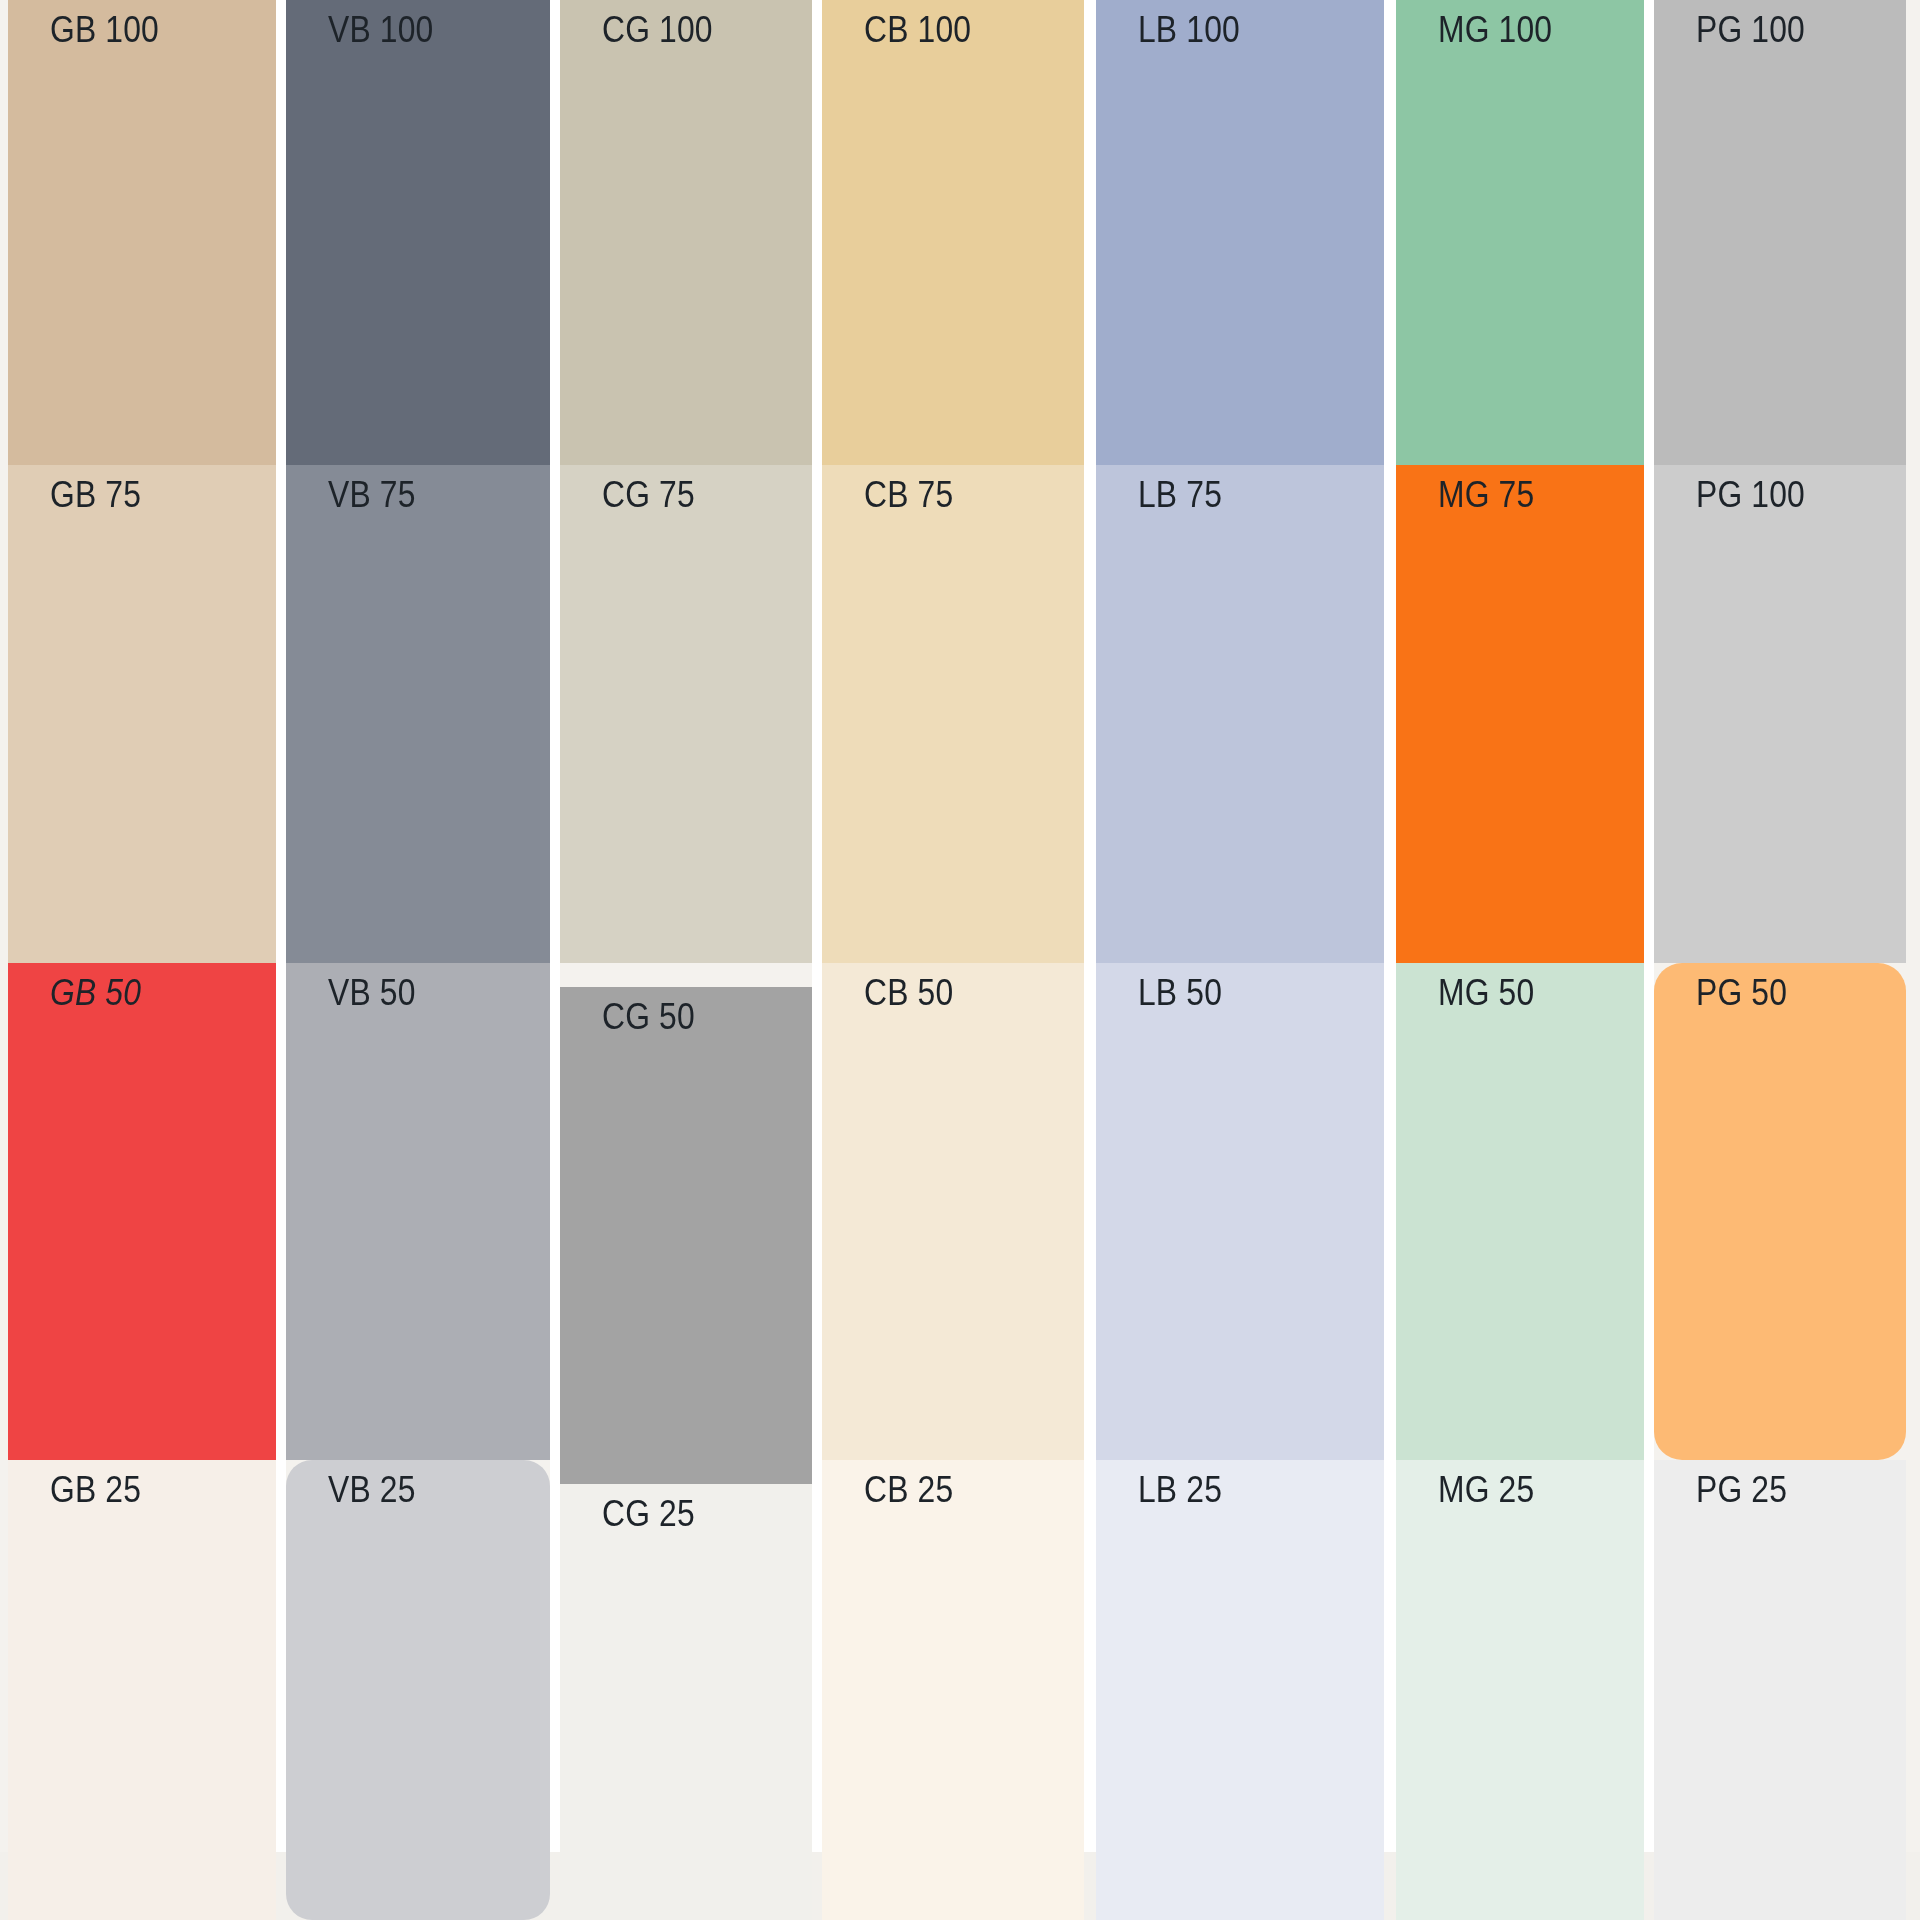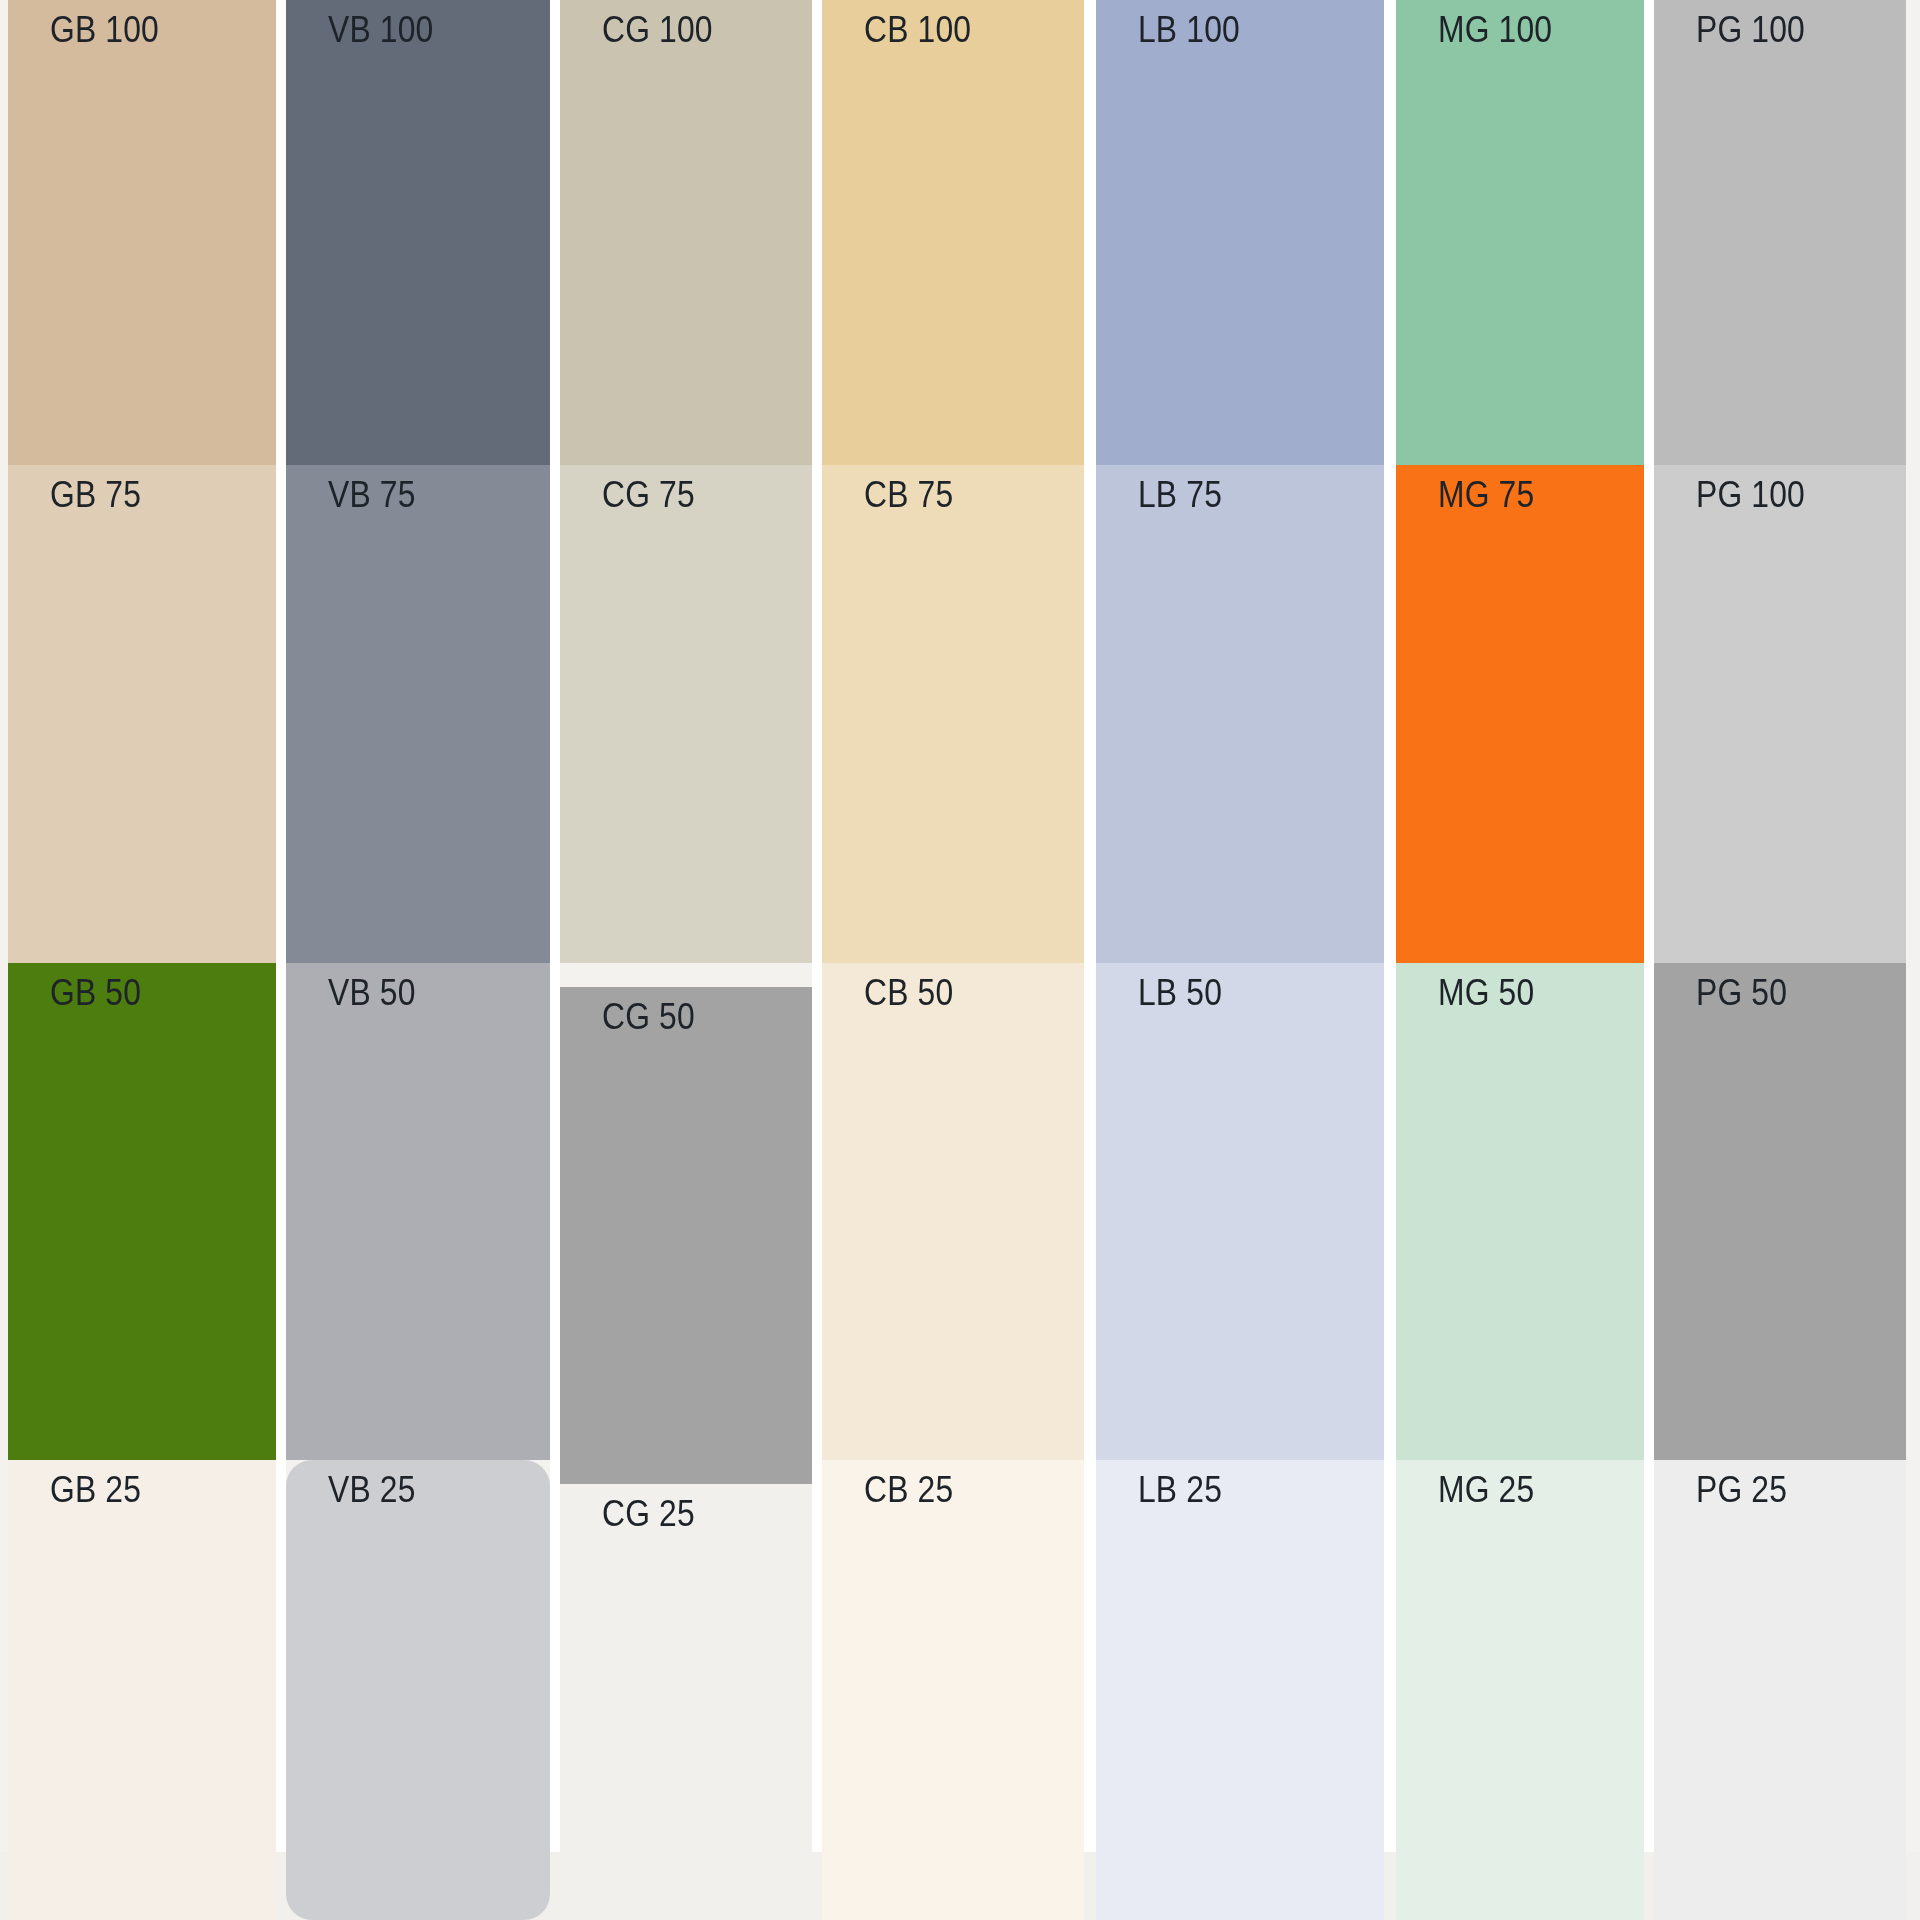--- a/index.html
+++ b/index.html
@@ -77,21 +77,21 @@
 
 <div id="palette-grid" style="background: rgb(244, 242, 238);">
     <div class="edge-gutter-left" style="flex: 0 0 8px; width: 8px; background: rgb(244, 242, 238);"></div>
     <div class="family-column" style="flex: 0 0 268px; width: 268px;">
       <div class="swatch-cell" style="background: rgb(212, 187, 158); height: 465px; flex: 0 0 465px;">
         <span class="swatch-label" style="color: rgb(29, 35, 41);">GB 100</span>
       </div>
       <div class="swatch-cell" style="background: rgb(224, 205, 181); height: 498px; flex: 0 0 498px;">
         <span class="swatch-label" style="color: rgb(29, 35, 41);">GB 75</span>
       </div>
-      <div class="swatch-cell" style="background: #4d7c0f; height: 497px; flex: 0 0 497px;">
+      <div class="swatch-cell" style="background: #ef4444; height: 497px; flex: 0 0 497px; font-style: italic;">
         <span class="swatch-label" style="color: rgb(29, 35, 41);">GB 50</span>
       </div>
       <div class="swatch-cell" style="background: rgb(246, 239, 232); height: 460px; flex: 0 0 460px;">
         <span class="swatch-label" style="color: rgb(29, 35, 41);">GB 25</span>
       </div>
     </div>
     <div class="column-gutter" style="flex: 0 0 10px; width: 10px; background: rgb(255, 255, 255);"></div>
     <div class="family-column" style="flex: 0 0 264px; width: 264px;">
       <div class="swatch-cell" style="background: rgb(100, 107, 120); height: 465px; flex: 0 0 465px;">
         <span class="swatch-label" style="color: rgb(29, 35, 41);">VB 100</span>
@@ -167,21 +167,21 @@
       </div>
     </div>
     <div class="column-gutter" style="flex: 0 0 10px; width: 10px; background: rgb(255, 255, 255);"></div>
     <div class="family-column" style="flex: 0 0 252px; width: 252px;">
       <div class="swatch-cell" style="background: rgb(187, 187, 187); height: 465px; flex: 0 0 465px;">
         <span class="swatch-label" style="color: rgb(29, 35, 41);">PG 100</span>
       </div>
       <div class="swatch-cell" style="background: rgb(204, 204, 204); height: 498px; flex: 0 0 498px;">
         <span class="swatch-label" style="color: rgb(29, 35, 41);">PG 100</span>
       </div>
-      <div class="swatch-cell" style="background: #a3a3a3; height: 497px; flex: 0 0 497px;">
+      <div class="swatch-cell" style="background: #fdba74; height: 497px; flex: 0 0 497px; border-radius: 28px;">
         <span class="swatch-label" style="color: rgb(29, 35, 41);">PG 50</span>
       </div>
       <div class="swatch-cell" style="background: rgb(237, 237, 237); height: 460px; flex: 0 0 460px;">
         <span class="swatch-label" style="color: rgb(29, 35, 41);">PG 25</span>
       </div>
     </div>
     <div class="edge-gutter-right" style="background: rgb(244, 242, 238);"></div>
   </div>
 
 </body></html>

